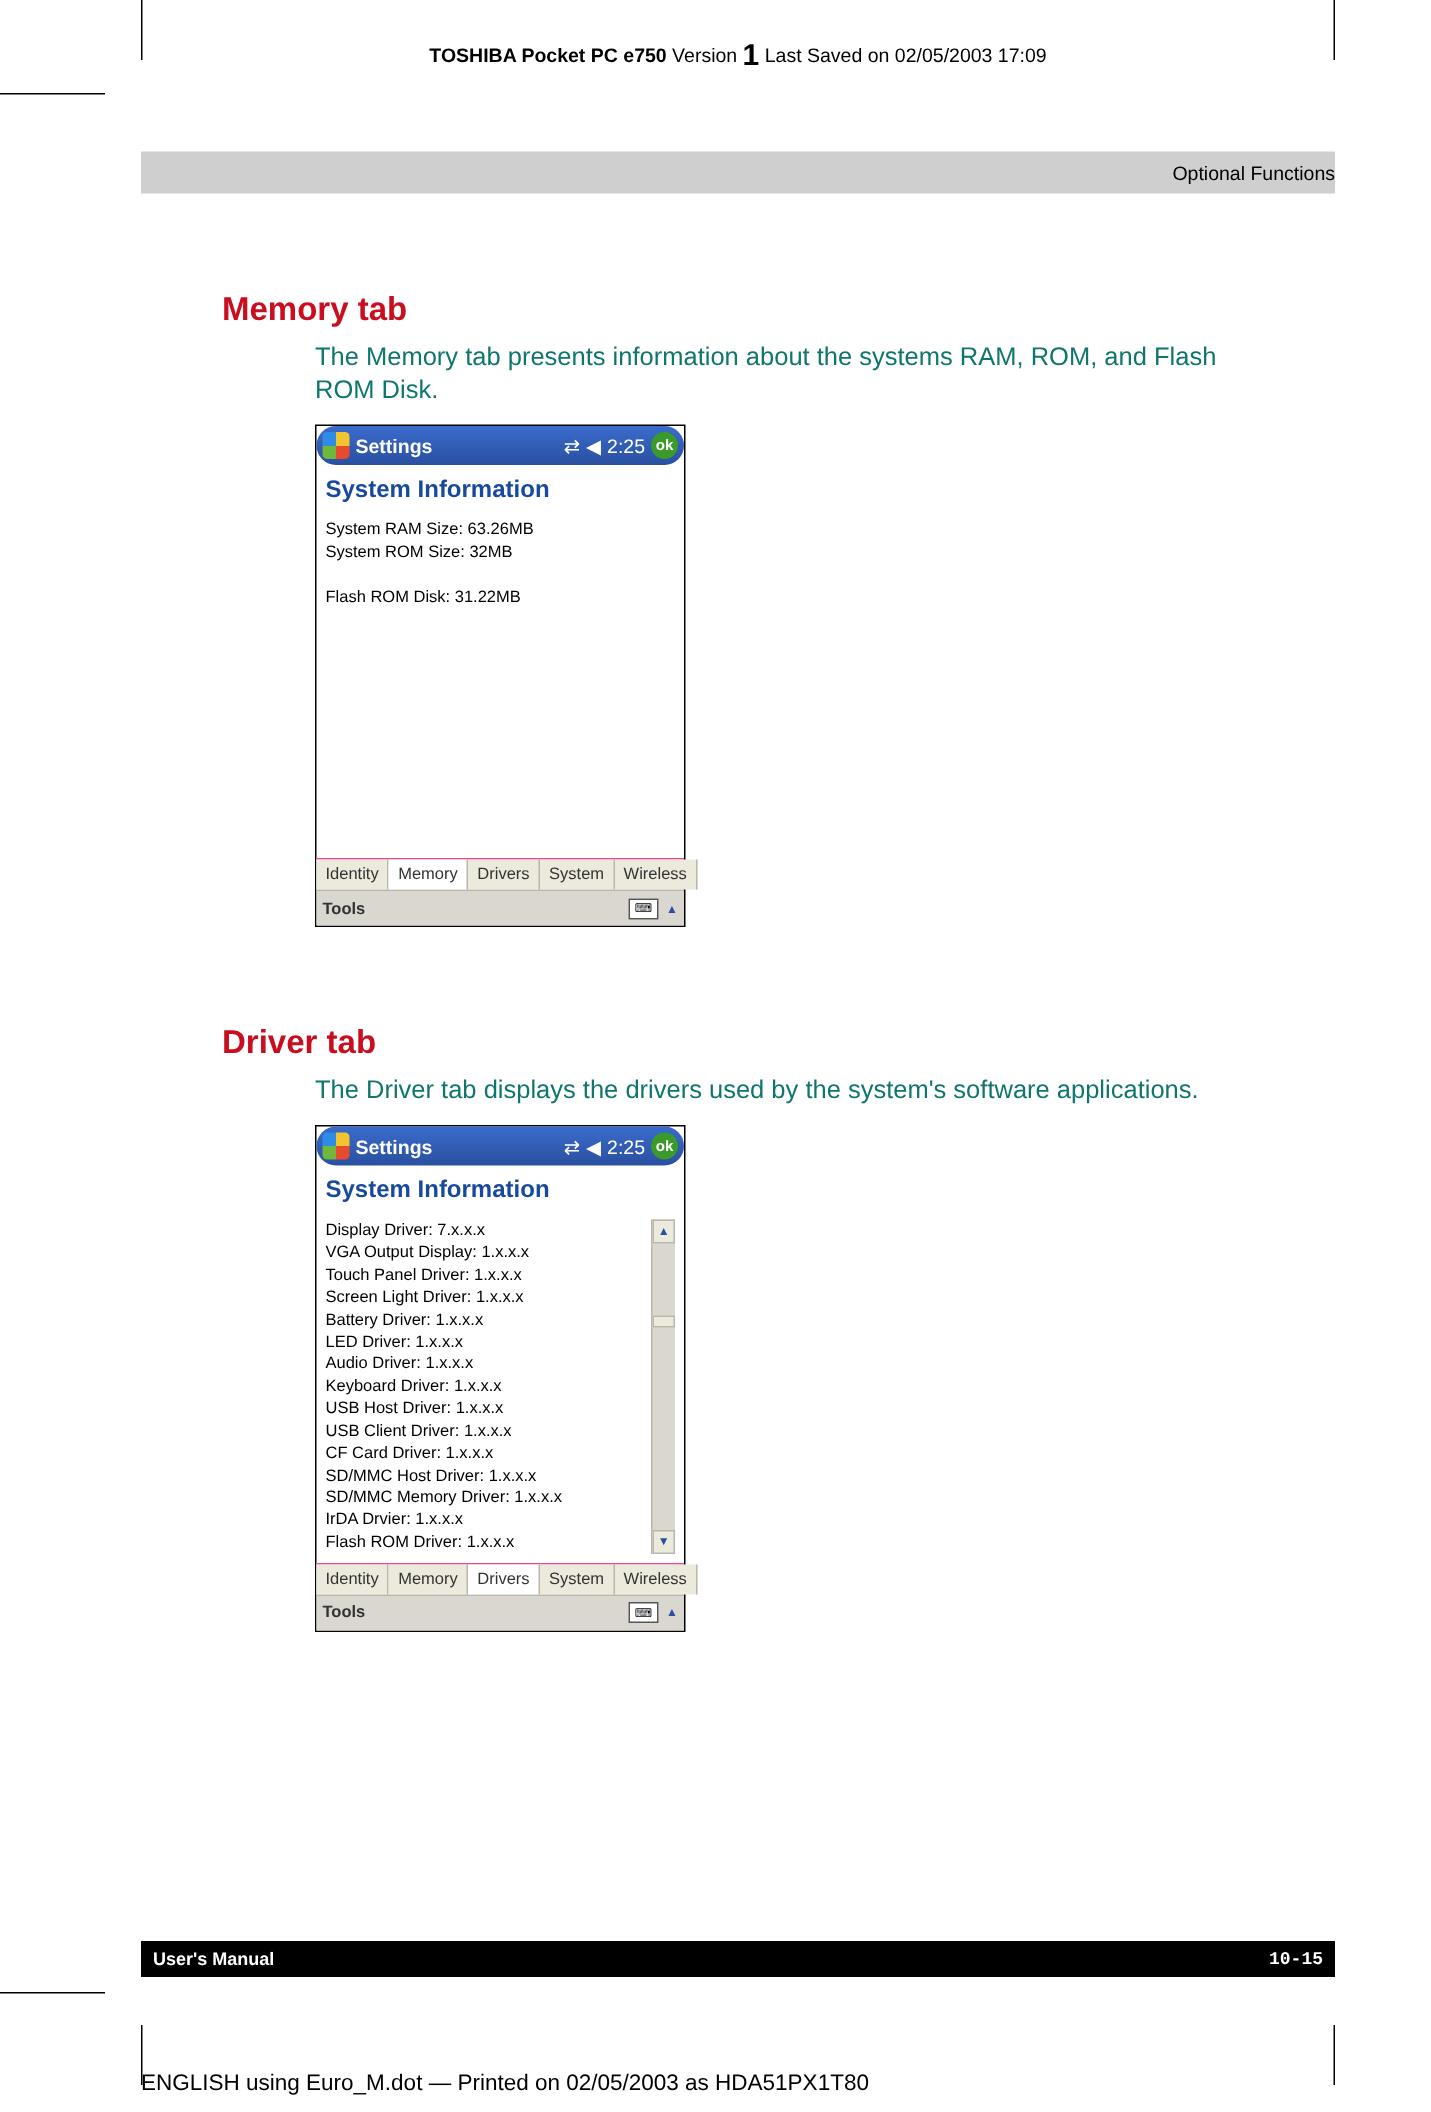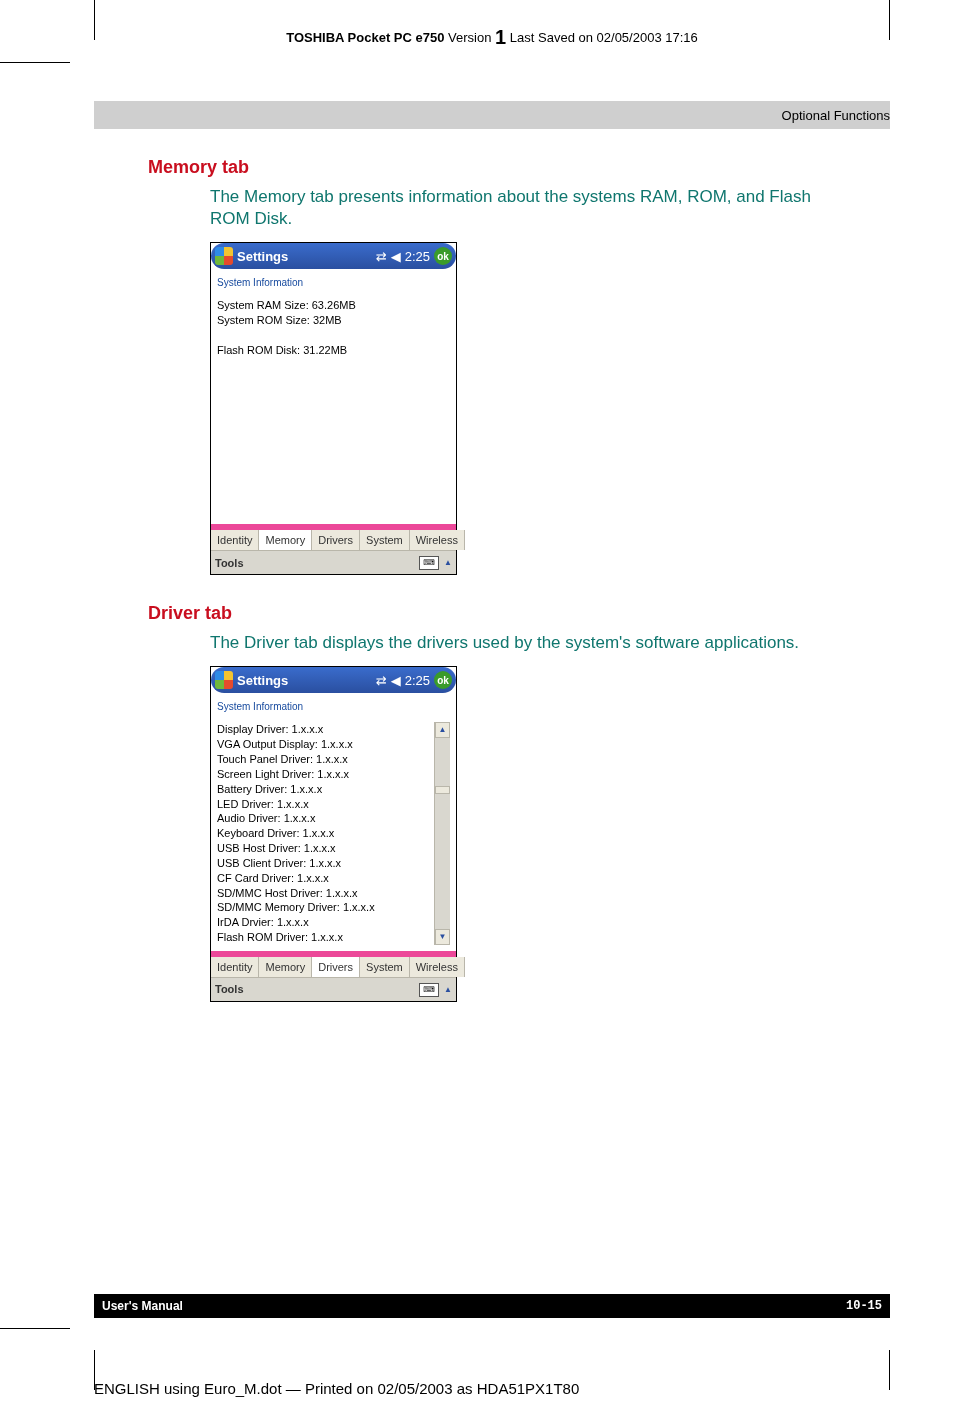--- a/index.html
+++ b/index.html
@@ -38,22 +38,22 @@
     padding-right: 0;
     font-size: 13px;
     color: #000;
   }
 
   .content { padding: 0 0 0 58px; }
 
   .h2 {
     color: #c90e1f;
     font-weight: bold;
-    font-size: 18px;
-    margin-top: 28px;
+    font-size: 22px;
+    margin-top: 64px;
     margin-bottom: 8px;
     margin-left: -4px;
   }
   .body-text {
     font-size: 17px;
     color: #0f766e;
     margin-left: 58px;
     line-height: 1.3;
     margin-bottom: 12px;
     max-width: 610px;
@@ -88,21 +88,21 @@
   }
   .titlebar .title { font-weight: bold; font-size: 13px; flex: 1; }
   .status-icons { display: flex; align-items: center; gap: 4px; }
   .status-icons .glyph { color: #fff; font-size: 13px; }
   .ok-circle {
     width: 18px; height: 18px; border-radius: 50%;
     background: #3a9b2a; color: #fff; font-size: 10px; font-weight: bold;
     display: flex; align-items: center; justify-content: center;
   }
   .subhead {
-    color: #174a9e; font-weight: normal; font-size: 10px;
+    color: #174a9e; font-weight: bold; font-size: 16px;
     padding: 8px 6px 6px;
   }
   .info-area {
     padding: 4px 6px 6px;
     color: #000;
     font-size: 11px;
     line-height: 1.35;
   }
   .memory-pane .info-area { height: 230px; }
   .drivers-pane .info-area { display: flex; }
@@ -117,21 +117,21 @@
     font-size: 8px; color: #2a4fa0;
   }
   .vscroll .track { flex: 1; position: relative; }
   .vscroll .thumb {
     position: absolute; left: 0; right: 0; top: 48px; height: 8px;
     background: #ece9dd; border: 1px solid #b9b6aa;
   }
   .tabs {
     display: flex;
     background: #ece9dd;
-    border-top: 6px solid #ec4899;
+    border-top: 1px solid #ec4899;
     font-size: 11px;
   }
   .tab {
     padding: 4px 6px;
     border-right: 1px solid #b9b6aa;
     background: #ece9dd;
     color: #333;
   }
   .tab.active { background: #fff; }
   .menubar {
@@ -169,21 +169,21 @@
 <div class="crop-mark-bl"></div>
 <div class="crop-mark-bl-v"></div>
 <div class="crop-mark-br-v"></div>
 
 <div class="page">
 
   <div class="header">
     <span class="hdr-bold">TOSHIBA Pocket PC e750</span>
     <span>Version</span>
     <span class="hdr-big">1</span>
-    <span>Last Saved on 02/05/2003 17:16</span>
+    <span>Last Saved on 02/05/2003 17:09</span>
   </div>
 
   <div class="gray-band">
     <span>Optional Functions</span>
   </div>
 
   <div class="content">
     <div class="h2">Memory tab</div>
     <div class="body-text">The Memory tab presents information about the systems RAM, ROM, and Flash ROM Disk.</div>
 
@@ -231,21 +231,21 @@
         <div class="status-icons">
           <span class="glyph">⇄</span>
           <span class="glyph">◀</span>
           <span class="glyph">2:25</span>
           <div class="ok-circle">ok</div>
         </div>
       </div>
       <div class="subhead">System Information</div>
       <div class="info-area">
         <div class="drivers-list">
-          <div>Display Driver: 1.x.x.x</div>
+          <div>Display Driver: 7.x.x.x</div>
           <div>VGA Output Display: 1.x.x.x</div>
           <div>Touch Panel Driver: 1.x.x.x</div>
           <div>Screen Light Driver: 1.x.x.x</div>
           <div>Battery Driver: 1.x.x.x</div>
           <div>LED Driver: 1.x.x.x</div>
           <div>Audio Driver: 1.x.x.x</div>
           <div>Keyboard Driver: 1.x.x.x</div>
           <div>USB Host Driver: 1.x.x.x</div>
           <div>USB Client Driver: 1.x.x.x</div>
           <div>CF Card Driver: 1.x.x.x</div>

